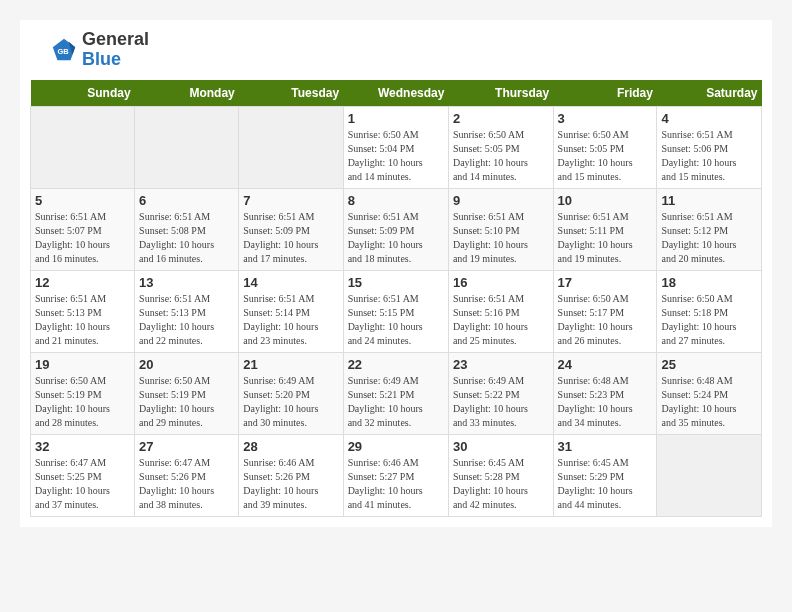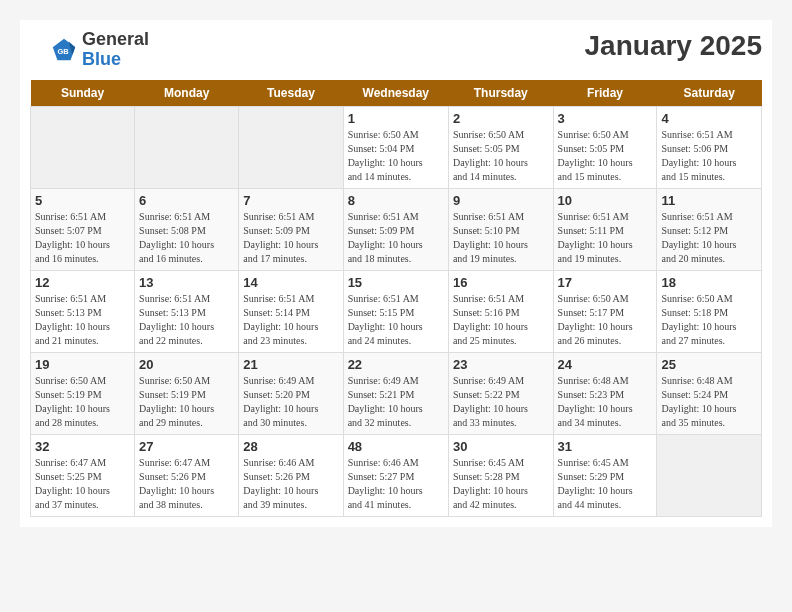--- a/index.html
+++ b/index.html
@@ -53,24 +53,24 @@
     .location-title {
       font-size: 14px;
       color: #555;
     }
     table {
       width: 100%;
       border-collapse: collapse;
       font-size: 11px;
     }
     thead tr th {
-      background-color: #a16207;
+      background-color: #4d7c0f;
       color: white;
       padding: 6px 4px;
-      text-align: center;
+      text-align: right;
       font-size: 12px;
       font-weight: bold;
     }
     tbody tr td {
       vertical-align: top;
       padding: 4px 4px;
       border: 1px solid #ddd;
       height: 80px;
       width: 107px;
       color: #333;
@@ -105,21 +105,20 @@
         <polygon points="15,3 27,12 22,26 8,26 3,12" fill="#2878c3"></polygon>
         <polygon points="20,6 27,12 24,20" fill="#1a5a99"></polygon>
         <text x="8" y="19" font-size="8" fill="white" font-weight="bold">GB</text>
       </svg>
       <div class="logo-text">
         <span class="logo-general">General</span>
         <span class="logo-blue">Blue</span>
       </div>
     </div>
     <div class="title-area">
-      <div class="month-title">January 2025</div>
     </div>
   </div>
 
   <table>
     <thead>
       <tr>
       <th>Sunday</th>
           <th>Monday</th>
           <th>Tuesday</th>
           <th>Wednesday</th>
@@ -247,21 +246,21 @@
           </td>
           <td>
             <span class="day-num">27</span>
             <div class="day-info">Sunrise: 6:47 AM<br>Sunset: 5:26 PM<br>Daylight: 10 hours<br>and 38 minutes.</div>
           </td>
           <td>
             <span class="day-num">28</span>
             <div class="day-info">Sunrise: 6:46 AM<br>Sunset: 5:26 PM<br>Daylight: 10 hours<br>and 39 minutes.</div>
           </td>
           <td>
-            <span class="day-num">48</span>
+            <span class="day-num">29</span>
             <div class="day-info">Sunrise: 6:46 AM<br>Sunset: 5:27 PM<br>Daylight: 10 hours<br>and 41 minutes.</div>
           </td>
           <td>
             <span class="day-num">30</span>
             <div class="day-info">Sunrise: 6:45 AM<br>Sunset: 5:28 PM<br>Daylight: 10 hours<br>and 42 minutes.</div>
           </td>
           <td>
             <span class="day-num">31</span>
             <div class="day-info">Sunrise: 6:45 AM<br>Sunset: 5:29 PM<br>Daylight: 10 hours<br>and 44 minutes.</div>
           </td>

